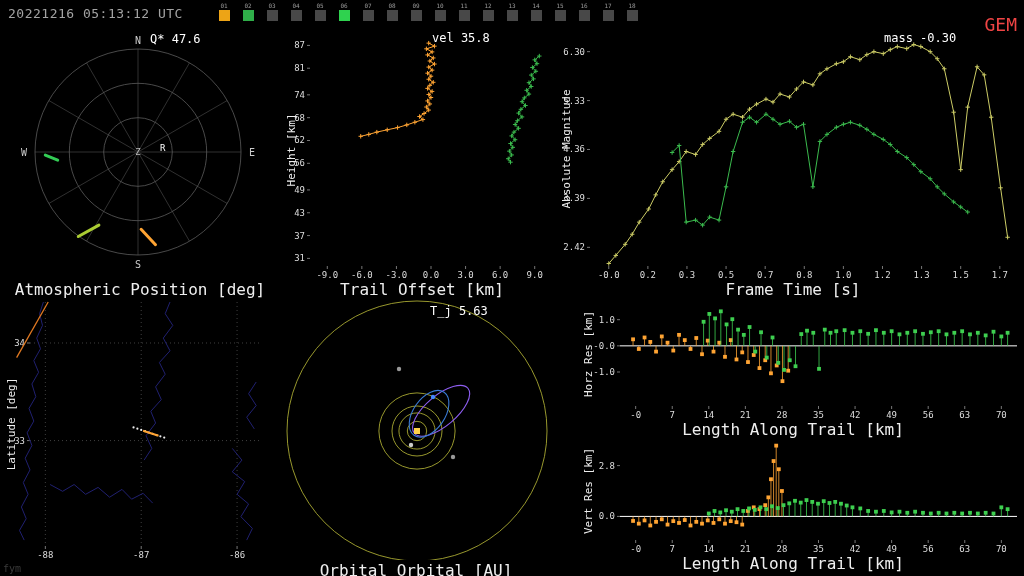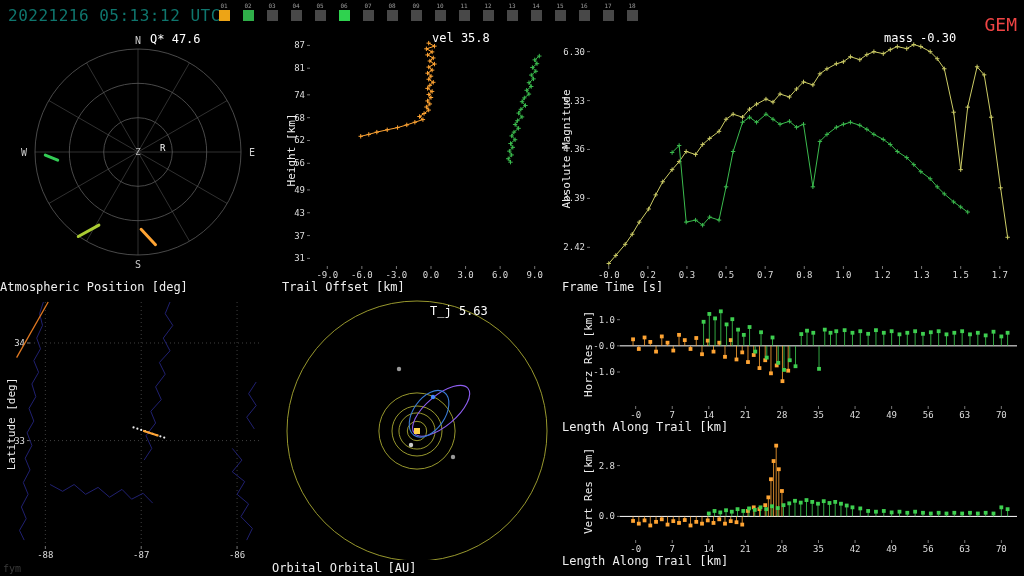--- a/index.html
+++ b/index.html
@@ -1,27 +1,27 @@
 <!DOCTYPE html>
 <html><head>
 <meta charset="utf-8">
 <style>
   *{margin:0;padding:0;box-sizing:border-box}
   html,body{background:#000}
   .screen{position:relative;width:1024px;height:576px;background:#000;overflow:hidden;
           font-family:"DejaVu Sans Mono",monospace;color:#ddd}
-  .hdr-time{position:absolute;left:8px;top:6px;font-size:16px;color:#0f766e;letter-spacing:.5px}
+  .hdr-time{position:absolute;left:8px;top:6px;font-size:13px;color:#a3a3a3;letter-spacing:.5px}
   .hdr-shower{position:absolute;right:7px;top:14px;font-size:18px;color:#ef4444}
   .station-strip{position:absolute;left:212px;top:2px;display:flex}
   .st{width:24px;display:flex;flex-direction:column;align-items:center}
   .st-label{font-size:6px;color:#9a9a9a;line-height:7px}
   .st-box{width:11px;height:11px;margin-top:1px}
   svg{position:absolute;display:block}
   svg text{font-family:"DejaVu Sans Mono",monospace}
-  .xlabel{position:absolute;font-size:12px;color:#eee}
+  .xlabel{position:absolute;text-align:center;font-size:16px;color:#eee}
   .ylabel{position:absolute;font-size:11px;color:#eee;white-space:nowrap;
           transform:translate(-50%,-50%) rotate(-90deg)}
   .ptitle{position:absolute;font-size:12px;color:#fff}
   .watermark{position:absolute;left:3px;bottom:2px;font-size:10px;color:#3a3a3a}
 </style>
 </head>
 <body>
 
 <div class="screen">
 

